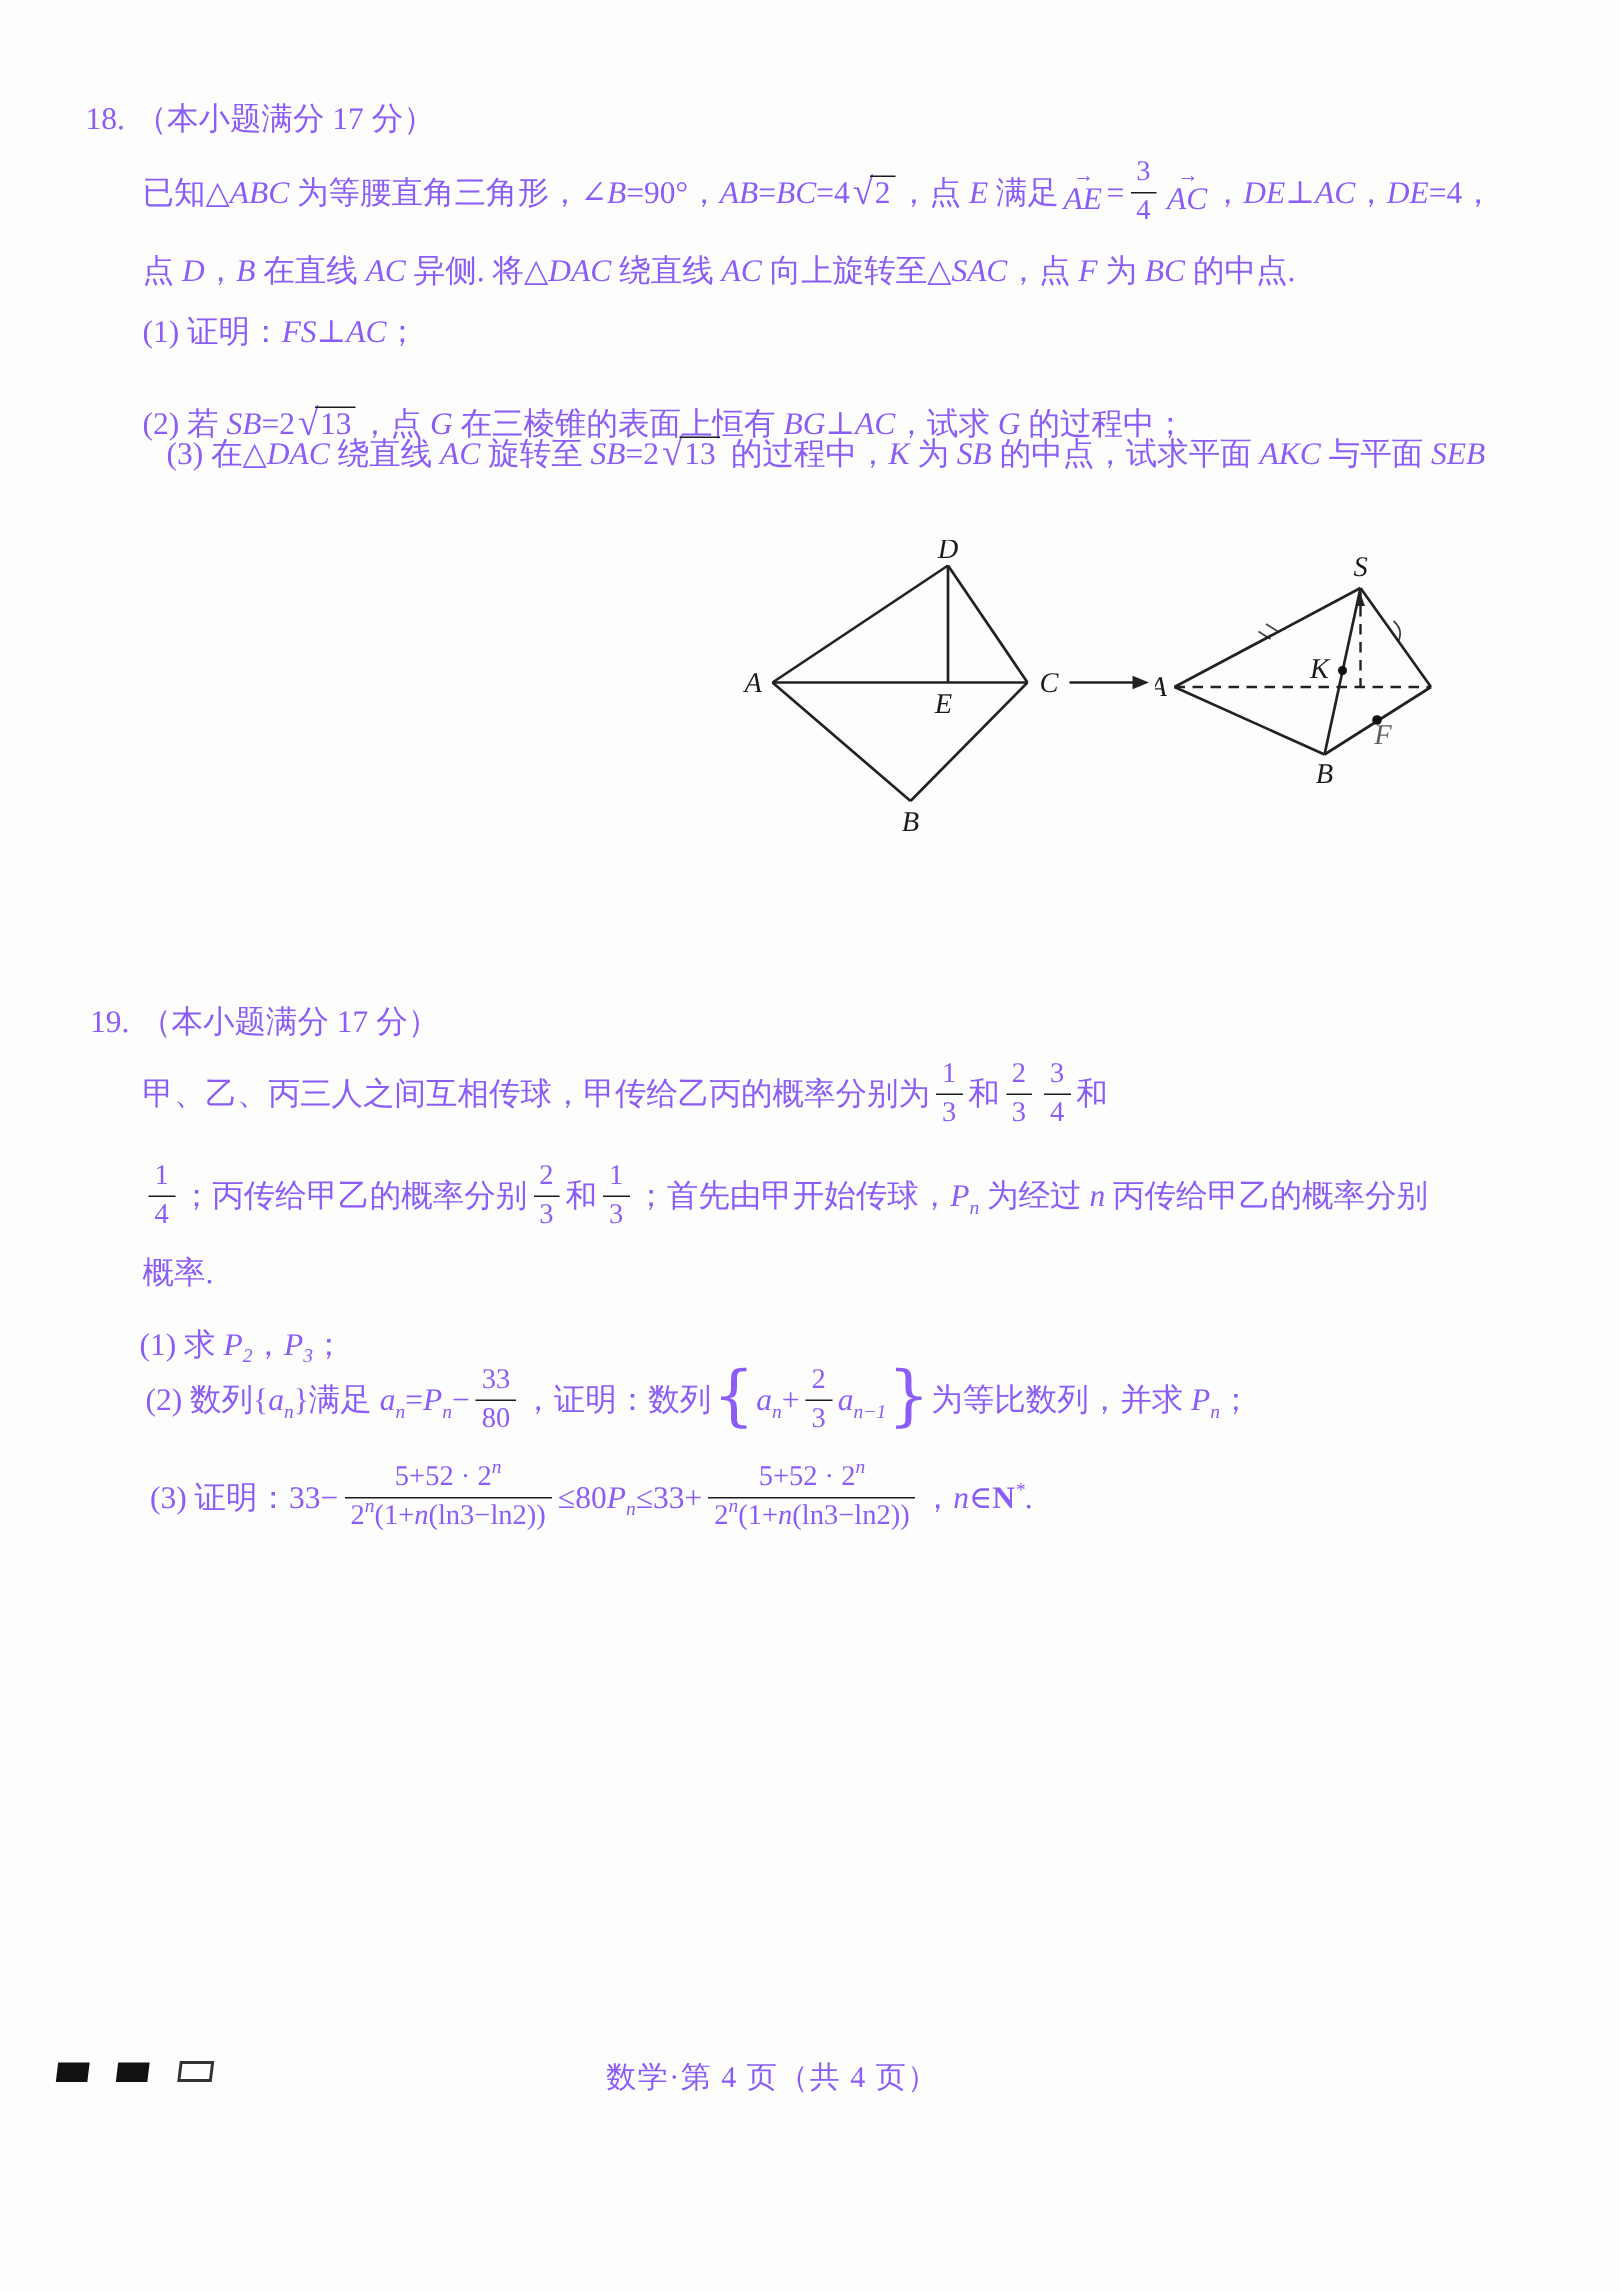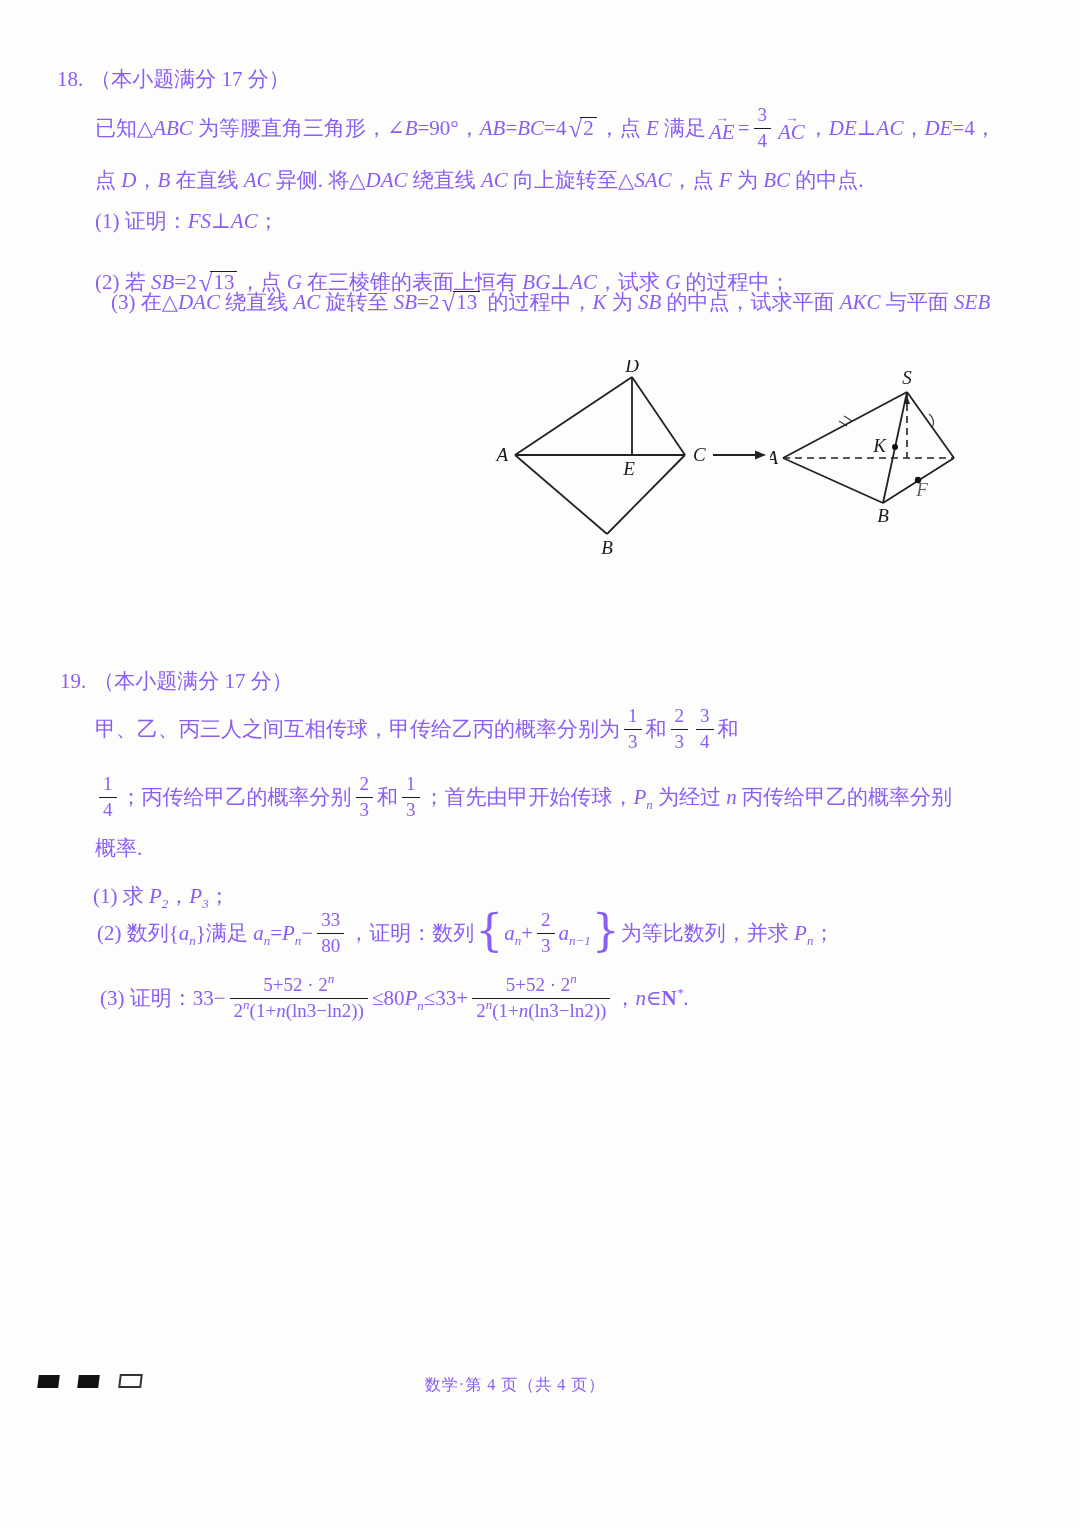--- a/index.html
+++ b/index.html
@@ -23,21 +23,21 @@
   .se{font-size:13px;font-style:italic;position:relative;top:-8px;line-height:1;}
   .eb{white-space:pre;}
   .bd{font-weight:bold;font-style:normal;}
   .gbrace{font-size:44px;font-weight:300;line-height:1;position:relative;top:-2px;margin:0 1px;
           font-family:"DejaVu Serif",serif;}
   .diagram{position:absolute;}
   .vlabel{font-style:italic;font-size:19px;font-family:"Liberation Serif","DejaVu Serif",serif;fill:#1b1b1b;}
   .pmark{position:absolute;transform:skewX(-7deg);}
   .pmark.filled{background:#111;}
   .pmark.outline{background:transparent;border:2.5px solid #333;}
-  .footer-text{font-size:16px;letter-spacing:1px;}
+  .footer-text{font-size:20px;letter-spacing:1px;}
 </style>
 </head>
 <body>
 
 <div class="page">
 
   <div class="line" style="left:57px;top:66px;height:26px;">
     <span class="seg t">18.</span>
     <span class="seg t" style="margin-left:7px;">（本小题满分 17 分）</span>
   </div>

